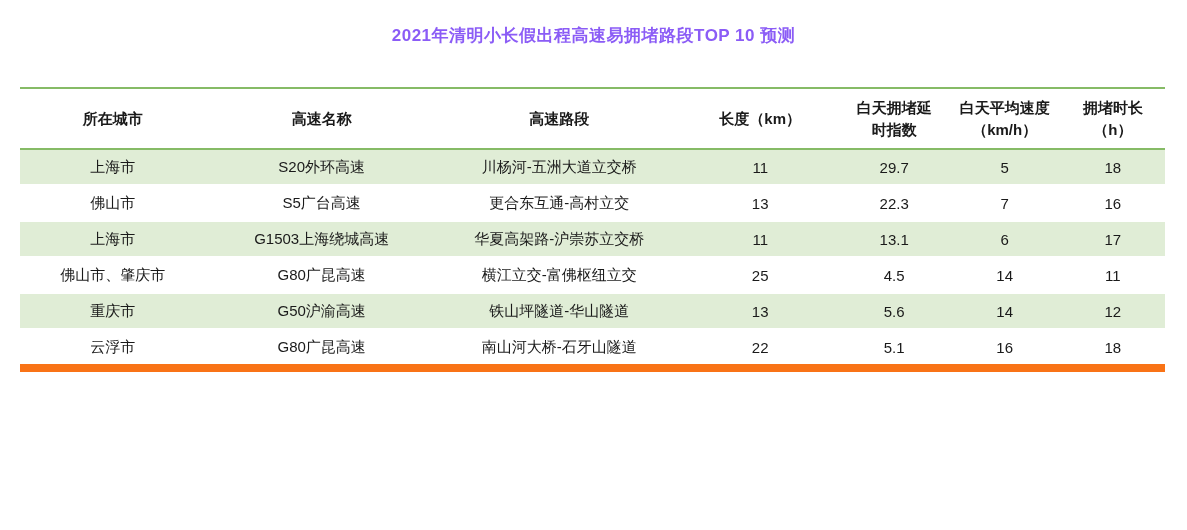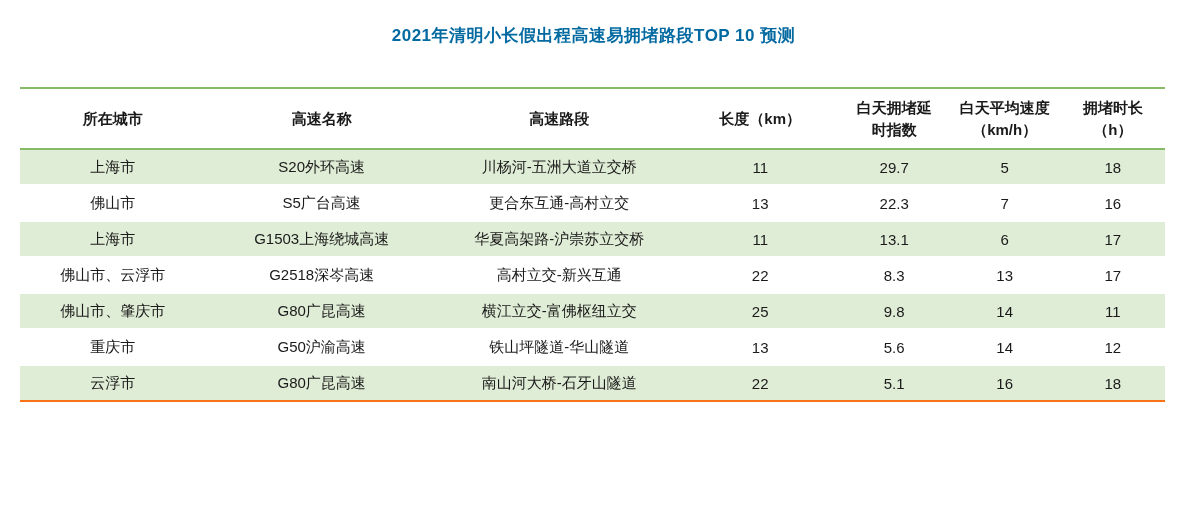--- a/index.html
+++ b/index.html
@@ -10,21 +10,21 @@
     height: 530px;
     overflow: hidden;
     font-family: "Liberation Sans", "DejaVu Sans", sans-serif;
     color: #1a1a1a;
   }
   .title {
     text-align: center;
     padding-top: 24px;
     font-size: 17px;
     font-weight: bold;
-    color: #0369a1;
+    color: #8b5cf6;
     letter-spacing: 0.5px;
   }
   table.congestion {
     border-collapse: collapse;
     table-layout: fixed;
     width: 1145px;
     margin: 40px 0 0 20px;
   }
   table.congestion thead th {
     border-top: 2px solid #86bb66;
@@ -49,21 +49,21 @@
     overflow: hidden;
     white-space: nowrap;
   }
   table.congestion tbody tr:nth-child(odd) {
     background: #e0edd6;
   }
   table.congestion tbody tr:nth-child(even) {
     background: #ffffff;
   }
   table.congestion tbody tr:last-child td {
-    border-bottom: 2px solid #f97316;
+    border-bottom: 8px solid #f97316;
   }
 </style>
 </head>
 <body>
 
 <div class="title">2021年清明小长假出程高速易拥堵路段TOP 10 预测</div>
 
 <table class="congestion">
   <colgroup>
     <col style="width:16.2%">
@@ -110,34 +110,25 @@
       <tr>
         <td>上海市</td>
         <td>G1503上海绕城高速</td>
         <td>华夏高架路-沪崇苏立交桥</td>
         <td>11</td>
         <td>13.1</td>
         <td>6</td>
         <td>17</td>
       </tr>
       <tr>
-        <td>佛山市、云浮市</td>
-        <td>G2518深岑高速</td>
-        <td>高村立交-新兴互通</td>
-        <td>22</td>
-        <td>8.3</td>
-        <td>13</td>
-        <td>17</td>
-      </tr>
-      <tr>
         <td>佛山市、肇庆市</td>
         <td>G80广昆高速</td>
         <td>横江立交-富佛枢纽立交</td>
         <td>25</td>
-        <td>9.8</td>
+        <td>4.5</td>
         <td>14</td>
         <td>11</td>
       </tr>
       <tr>
         <td>重庆市</td>
         <td>G50沪渝高速</td>
         <td>铁山坪隧道-华山隧道</td>
         <td>13</td>
         <td>5.6</td>
         <td>14</td>

